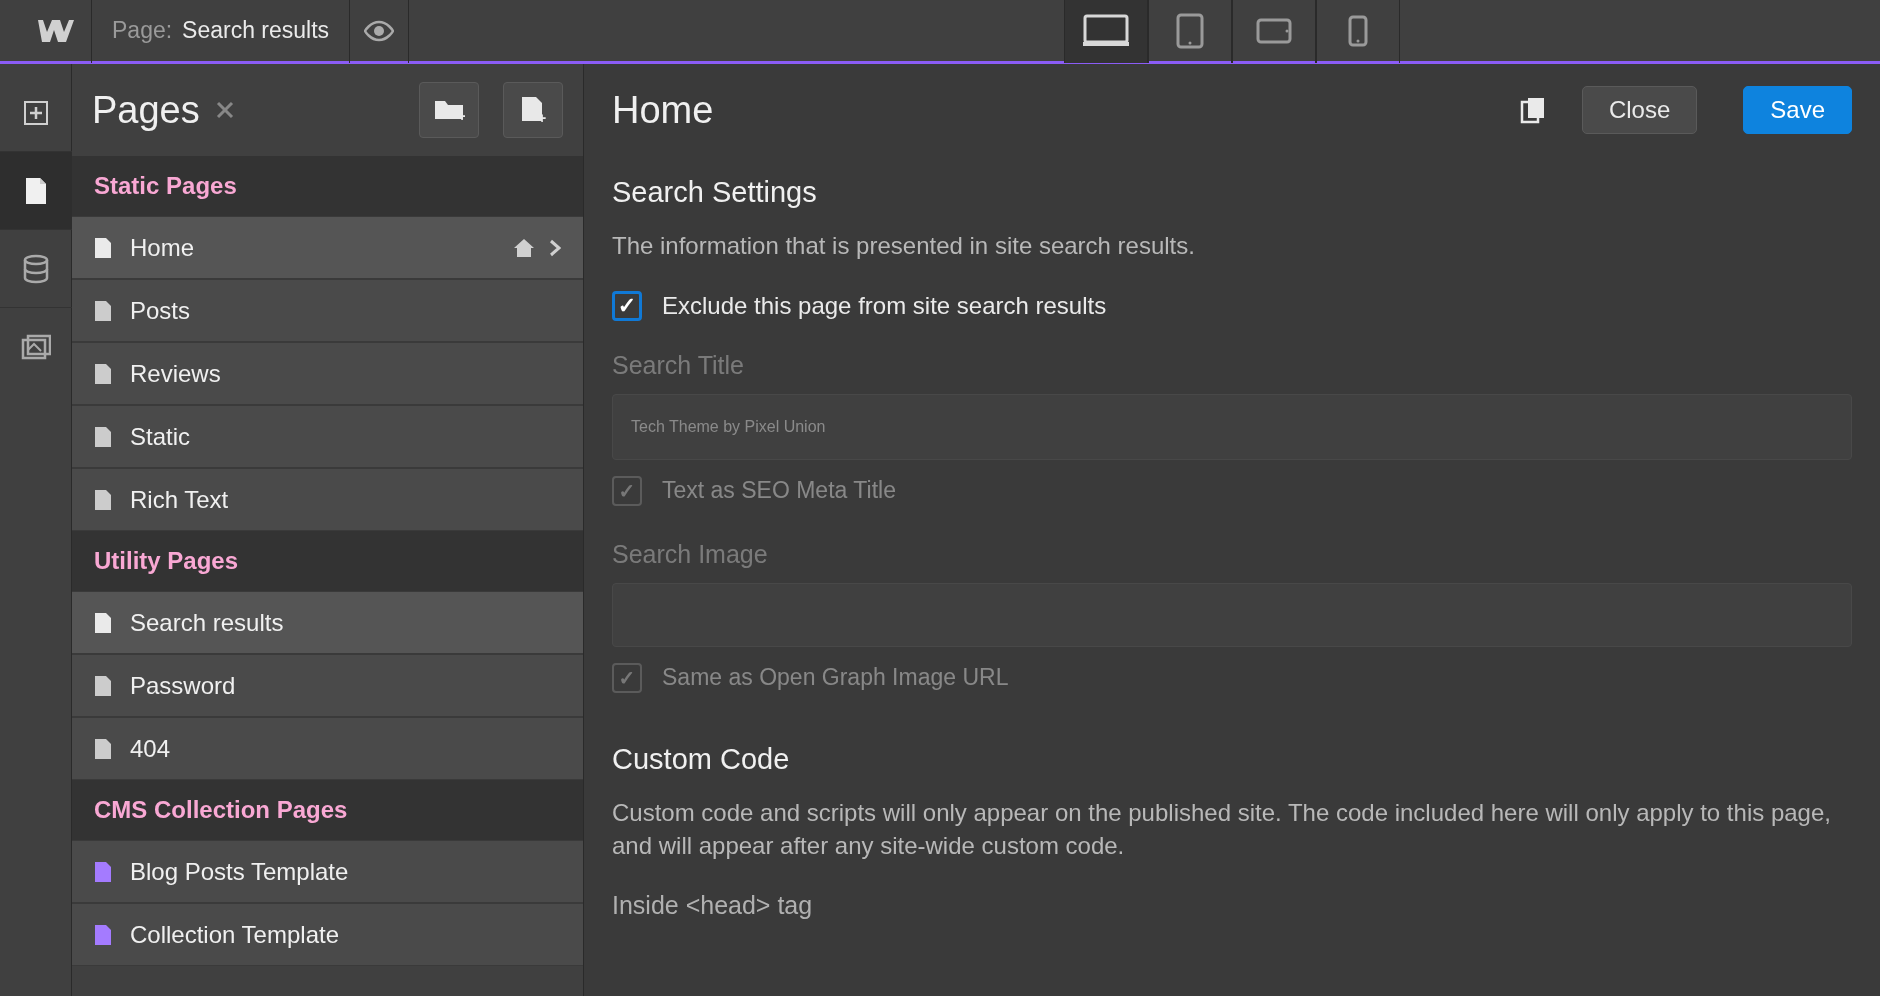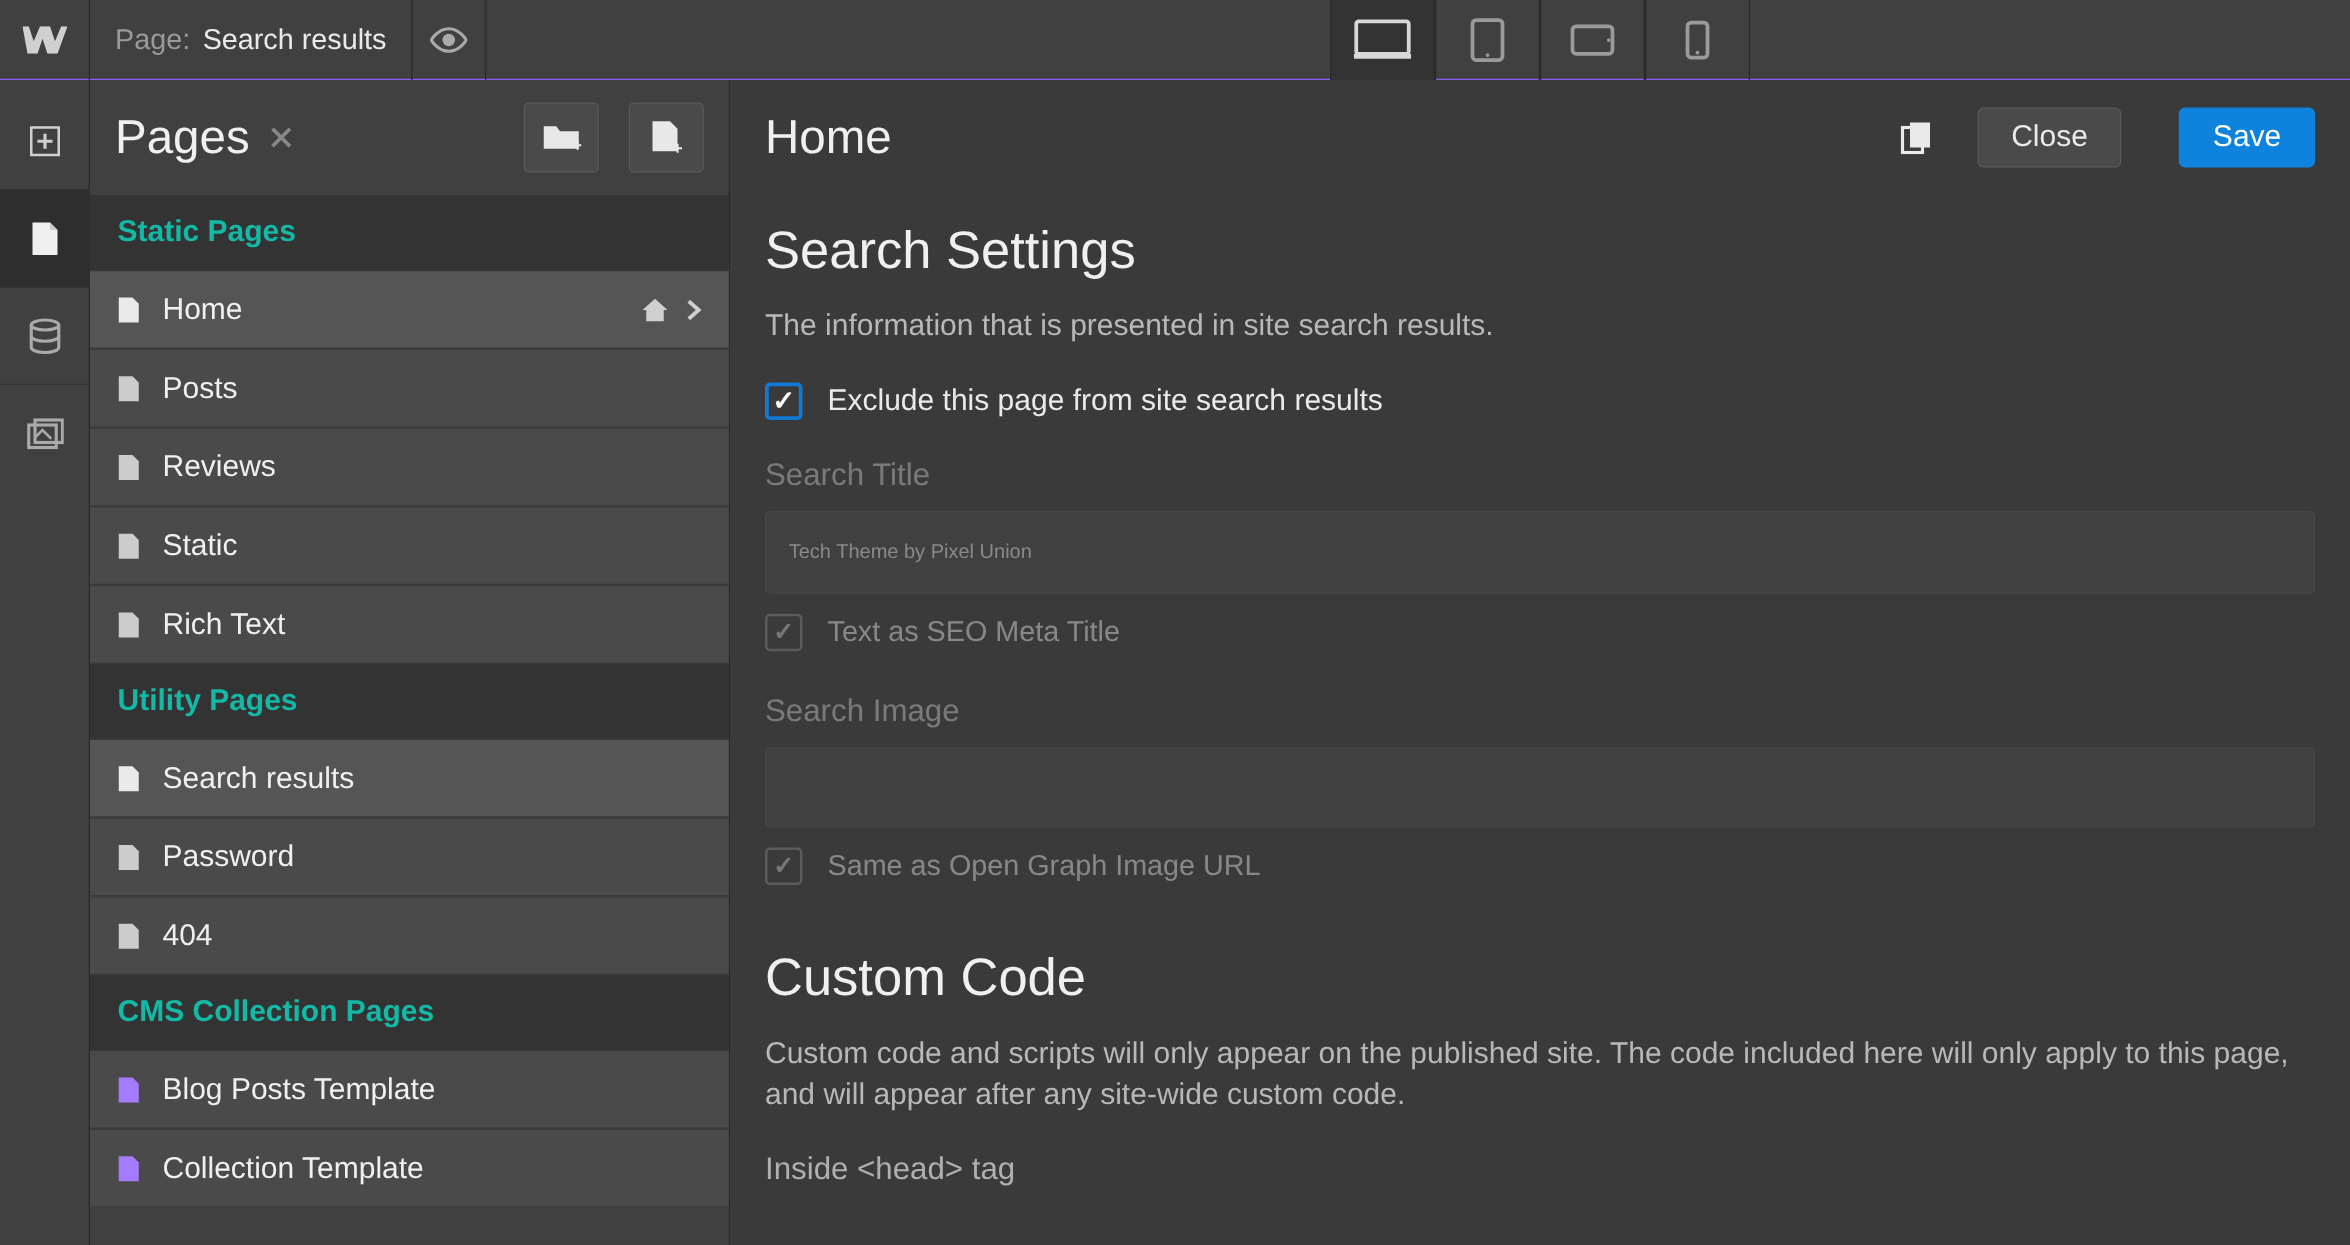--- a/index.html
+++ b/index.html
@@ -1,20 +1,20 @@
 <!DOCTYPE html>
 <html><head>
 <meta charset="utf-8">
 <style>
   * { box-sizing: border-box; margin: 0; padding: 0; }
   html, body { width: 1880px; height: 996px; overflow: hidden; font-family: Arial, Helvetica, sans-serif; background: #2e2e2e; color: #c8c8c8; }
   body { font-size: 23px; }
 
   
-  .topbar { display: flex; align-items: center; height: 64px; background: #404040; border-bottom: 1px solid #8b5cf6; }
+  .topbar { display: flex; align-items: center; height: 64px; background: #404040; border-bottom: 3px solid #8b5cf6; padding-left: 20px; }
   .topbar .logo { width: 72px; display:flex; align-items:center; justify-content:center; height:64px; border-right:1px solid #2a2a2a; }
   .topbar .pagelabel { display:flex; align-items:center; padding: 0 20px; gap:10px; color:#b0b0b0; font-size:23px; }
   .topbar .pagelabel .lbl { color:#9a9a9a; }
   .topbar .pagelabel .val { color:#eaeaea; }
   .topbar .preview-btn { width:60px; height:64px; display:flex; align-items:center; justify-content:center; border-left:1px solid #2a2a2a; border-right:1px solid #2a2a2a; }
   .topbar .spacer { flex:1; }
   .device-group { display:flex; height:64px; }
   .device-btn { width:84px; display:flex; align-items:center; justify-content:center; border-left:1px solid #2a2a2a; border-right:1px solid #2a2a2a; }
   .device-btn.active { background:#333; }
 
@@ -25,37 +25,37 @@
   .rail-item.active { background:#2e2e2e; }
   .rail-item:last-child { border-bottom:none; }
 
   
   .sidebar { width:512px; background:#404040; display:flex; flex-direction:column; border-right:1px solid #2a2a2a; }
   .sidebar-header { height:92px; display:flex; align-items:center; padding:0 20px; gap:16px; }
   .sidebar-header .title { font-size:38px; color:#f0f0f0; font-weight:400; }
   .sidebar-header .close-x { color:#888; font-size:26px; cursor:pointer; }
   .sidebar-header .spacer { flex:1; }
   .sidebar-header .hbtn { width:60px; height:56px; background:#4a4a4a; border:1px solid #5a5a5a; border-radius:4px; display:flex; align-items:center; justify-content:center; margin-left:8px; }
-  .section-title { background:#333333; color:#14b8a6; font-weight:700; padding:16px 22px; font-size:24px; }
+  .section-title { background:#333333; color:#f9a8d4; font-weight:700; padding:16px 22px; font-size:24px; }
   .page-item { display:flex; align-items:center; background:#4a4a4a; border-top:1px solid #3a3a3a; border-bottom:1px solid #3a3a3a; padding:0 22px; height:63px; gap:18px; cursor:pointer; }
   .page-item.selected { background:#555555; }
   .page-item.sel2 { background:#555555; }
   .page-item .lbl { color:#f0f0f0; font-size:24px; }
   .page-item .rhs { margin-left:auto; display:flex; gap:14px; align-items:center; }
 
   
   .panel { flex:1; background:#3a3a3a; display:flex; flex-direction:column; overflow:hidden; }
   .panel-header { height:92px; display:flex; align-items:center; padding:0 28px; gap:16px; }
   .panel-header .title { font-size:38px; color:#f0f0f0; font-weight:400; }
   .panel-header .spacer { flex:1; }
   .btn { height:48px; padding:0 26px; border-radius:5px; display:flex; align-items:center; justify-content:center; font-size:24px; cursor:pointer; }
   .btn-secondary { background:#4a4a4a; color:#eaeaea; border:1px solid #5a5a5a; }
   .btn-primary { background:#0e83de; color:#fff; border:1px solid #0e83de; }
   .panel-body { padding: 20px 28px; overflow:auto; }
-  .panel-body h2 { font-size:42px; color:#f0f0f0; font-weight:400; margin-bottom:20px; }
+  .panel-body h2 { font-size:29px; color:#f0f0f0; font-weight:400; margin-bottom:20px; }
   .desc { font-size:24px; color:#b8b8b8; margin-bottom:28px; line-height:1.4; }
   .chk-row { display:flex; align-items:center; gap:20px; margin-bottom:30px; }
   .chk { width:30px; height:30px; border:3px solid #1079d6; border-radius:4px; display:flex; align-items:center; justify-content:center; background:transparent; }
   .chk.checked::after { content:"✓"; color:#fff; font-size:22px; font-weight:bold; }
   .chk-row .lbl { font-size:24px; color:#eaeaea; }
   .disabled-block { opacity:0.55; }
   .field-label { font-size:25px; color:#b0b0b0; margin-bottom:14px; }
   .text-input { width:100%; height:66px; background:#454545; border:1px solid #555; border-radius:4px; padding:0 18px; color:#ccc; font-size:16px; }
   .chk2 { width:30px; height:30px; border:2px solid #777; border-radius:4px; display:flex; align-items:center; justify-content:center; background:transparent; color:#aaa; }
   .chk2.checked::after { content:"✓"; font-size:20px; font-weight:bold; }

